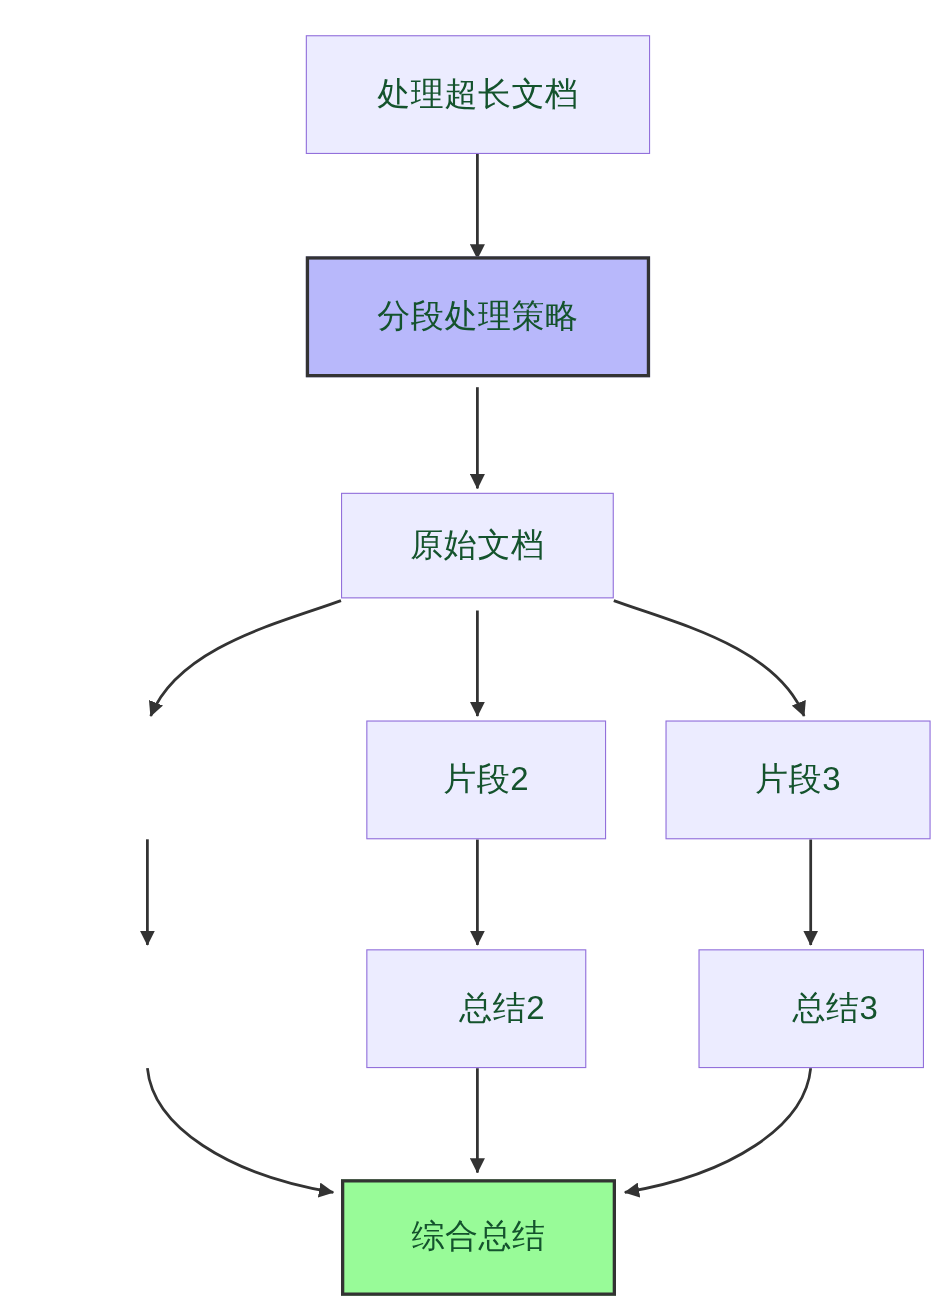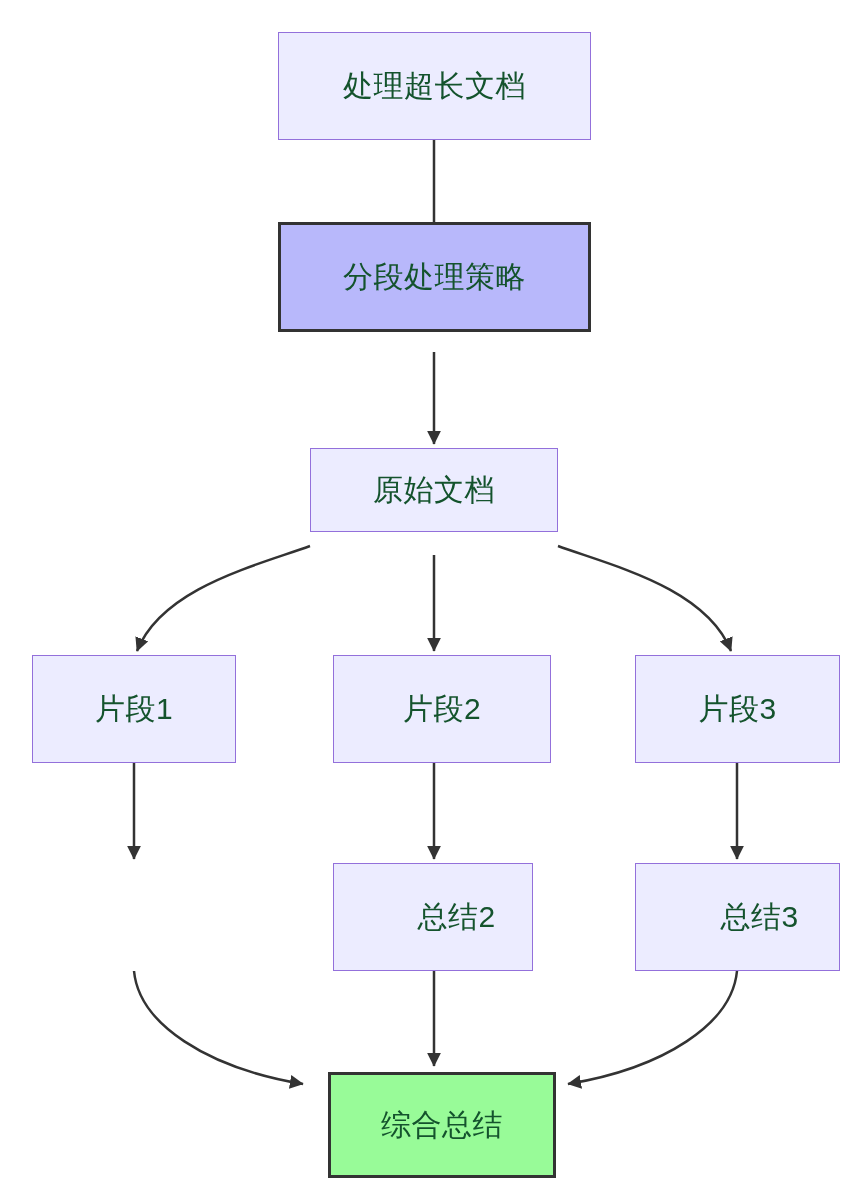--- a/index.html
+++ b/index.html
@@ -67,46 +67,43 @@
     <path class="edge" marker-end="url(#arrow)" d="M737,763 L737,859"></path>
     <path class="edge" marker-end="url(#arrow)" d="M134,971 C139,1024 207,1068 303,1084"></path>
     <path class="edge" marker-end="url(#arrow)" d="M434,971 L434,1066"></path>
     <path class="edge" marker-end="url(#arrow)" d="M737,971 C732,1024 664,1068 568,1084"></path>
   </svg>
 
   <div class="node" style="left:278px; top:32px; width:313px; height:108px;">
     <span>处理超长文档</span>
   </div>
 
-  <div class="node emphasis" style="left:278px; top:222px; width:313px; height:110px;">
+  <div class="node emphasis" style="left:278px; top:233px; width:313px; height:110px;">
     <span>分段处理策略</span>
   </div>
 
-  <div class="node" style="left:310px; top:448px; width:248px; height:84px;">
+  <div class="node" style="left:310px; top:448px; width:248px; height:96px;">
     <span>原始文档</span>
   </div>
 
-  <div class="node" style="left:32px; top:655px; width:204px; height:108px;">
-    <span>片段1</span>
-  </div>
 
   <div class="node" style="left:333px; top:655px; width:218px; height:108px;">
     <span>片段2</span>
   </div>
 
-  <div class="node" style="left:635px; top:655px; width:205px; height:108px;">
+  <div class="node" style="left:605px; top:655px; width:241px; height:108px;">
     <span>片段3</span>
   </div>
 
 
   <div class="node" style="left:333px; top:863px; width:200px; height:108px;padding-left:47px;">
     <span>总结2</span>
   </div>
 
   <div class="node" style="left:635px; top:863px; width:205px; height:108px;padding-left:44px;">
     <span>总结3</span>
   </div>
 
-  <div class="node result" style="left:328px; top:1072px; width:228px; height:106px;">
+  <div class="node result" style="left:310px; top:1072px; width:250px; height:106px;">
     <span>综合总结</span>
   </div>
 
 </div>
 
 </body></html>

